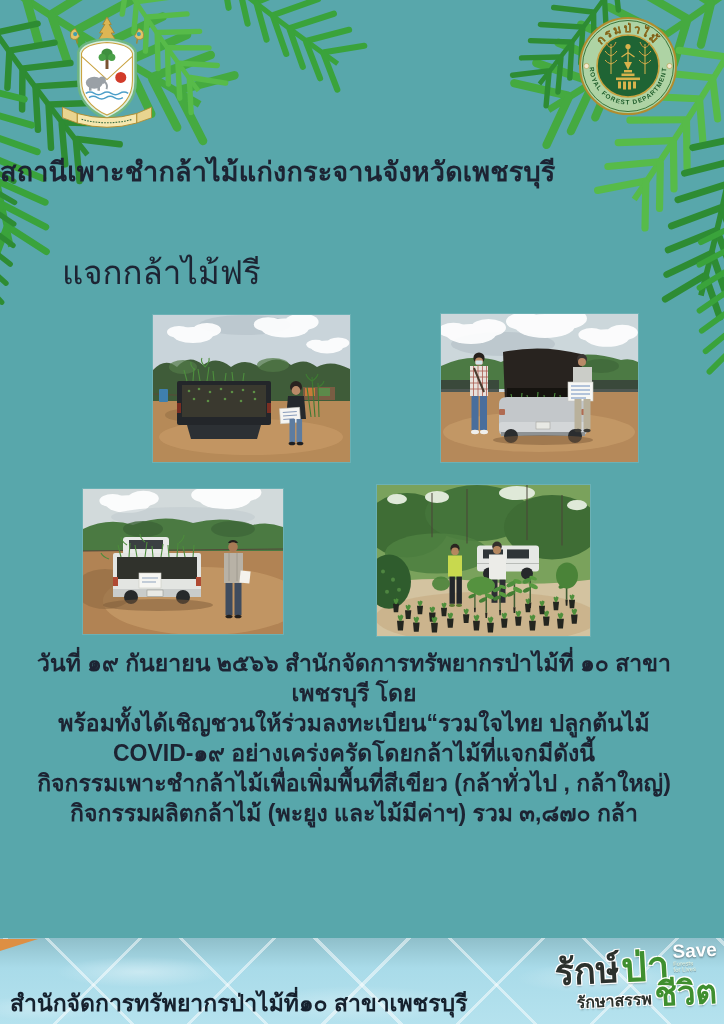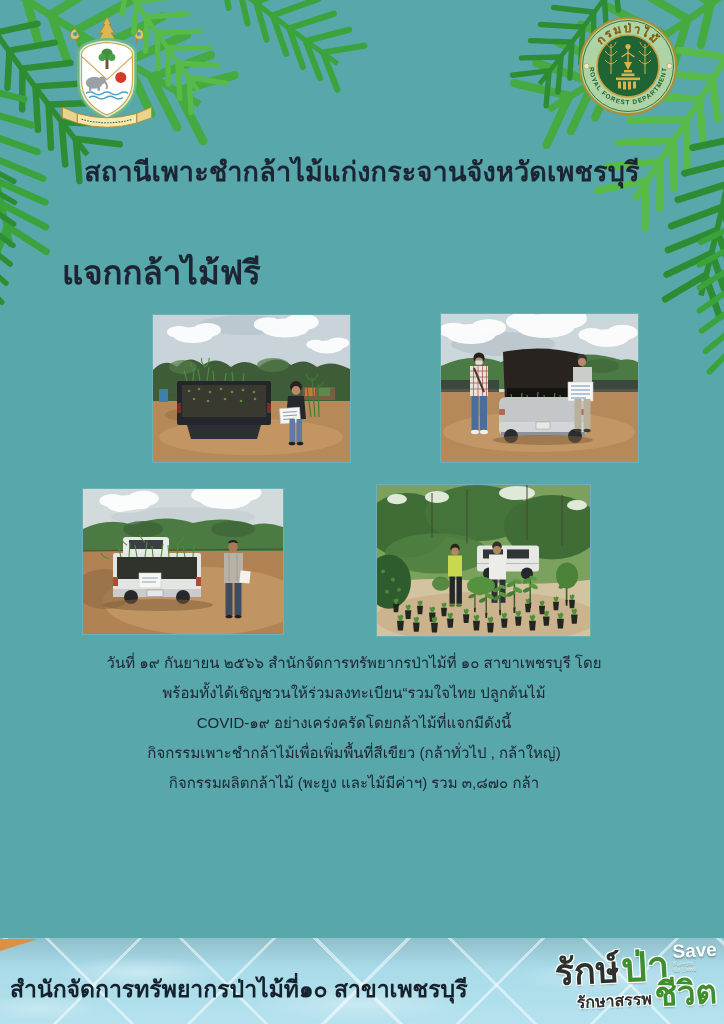--- a/index.html
+++ b/index.html
@@ -5,43 +5,43 @@
   html,body{margin:0;padding:0;}
   body{width:724px;height:1024px;overflow:hidden;background:#444;}
   .poster{position:relative;width:724px;height:1024px;background:#58a7ab;overflow:hidden;
           font-family:"Liberation Sans","DejaVu Sans",sans-serif;color:#1d2433;}
   svg{display:block;}
   .deco{position:absolute;pointer-events:none;}
   .palm-tl{left:0;top:0;}
   .palm-tr{right:0;top:0;}
   .crest{position:absolute;left:54px;top:16px;width:106px;height:116px;}
   .seal{position:absolute;left:578px;top:16px;width:100px;height:100px;}
-  .title{position:absolute;left:0;right:0;top:150px;margin:0;text-align:center;
+  .title{position:absolute;left:0;right:0;top:150px;margin:0;text-align:left;
          font-size:27px;font-weight:800;letter-spacing:.2px;color:#1d2433;}
-  .headline{position:absolute;left:62px;top:246px;margin:0;font-size:33px;font-weight:700;color:#1d2433;}
+  .headline{position:absolute;left:62px;top:246px;margin:0;font-size:33px;font-weight:400;color:#1d2433;}
   .photo{position:absolute;margin:0;padding:0;box-shadow:0 0 0 1px rgba(255,255,255,.12);}
   .photo svg{width:100%;height:100%;}
   .photo1{left:153px;top:315px;width:197px;height:147px;}
   .photo2{left:441px;top:314px;width:197px;height:148px;}
   .photo3{left:83px;top:489px;width:200px;height:145px;}
   .photo4{left:377px;top:485px;width:213px;height:151px;}
   .body-text{position:absolute;left:14px;right:30px;top:648px;text-align:center;
-             font-size:15px;line-height:30px;font-weight:400;color:#1d2433;}
+             font-size:23px;line-height:30px;font-weight:700;color:#1d2433;}
   .footer-band{position:absolute;left:0;right:0;bottom:0;height:86px;
     background:
       radial-gradient(120px 22px at 140px 34px, rgba(255,255,255,.38), transparent 70%),
       radial-gradient(150px 26px at 360px 66px, rgba(255,255,255,.30), transparent 70%),
       radial-gradient(120px 22px at 600px 40px, rgba(255,255,255,.30), transparent 70%),
       radial-gradient(90px 18px at 40px 70px, rgba(255,255,255,.28), transparent 70%),
       repeating-linear-gradient(45deg, transparent 0 92px, rgba(255,255,255,.5) 92px 95px),
       repeating-linear-gradient(-45deg, transparent 0 92px, rgba(255,255,255,.5) 92px 95px),
       linear-gradient(#8fbfca, #a9dbe9 35%, #b5e2ee);}
   .sand-wedge{position:absolute;left:0;top:1px;width:38px;height:12px;background:#dd8f43;
               clip-path:polygon(0 0,100% 0,0 100%);}
-  .footer-text{position:absolute;left:10px;bottom:17px;font-size:23px;font-weight:600;color:#16212e;}
+  .footer-text{position:absolute;left:10px;bottom:3px;font-size:23px;font-weight:600;color:#16212e;}
   .campaign{position:absolute;right:6px;bottom:12px;transform:rotate(-3deg);text-align:right;line-height:1;}
   .c-row1{display:flex;align-items:flex-end;justify-content:flex-end;}
   .c-row2{display:flex;align-items:flex-end;justify-content:flex-end;margin-top:-8px;padding-right:2px;}
   .o-dark{color:#2c312d;text-shadow:1px 1px 0 #fff,-1px -1px 0 #fff,1px -1px 0 #fff,-1px 1px 0 #fff,0 2px 2px rgba(0,0,0,.25);}
   .o-green{color:#3f8f2f;text-shadow:1px 1px 0 #fff,-1px -1px 0 #fff,1px -1px 0 #fff,-1px 1px 0 #fff,0 2px 2px rgba(0,0,0,.25);}
   .c-rak{font-size:36px;font-weight:800;}
   .c-pa{font-size:40px;font-weight:800;margin:0 0 0 2px;}
   .c-save{margin:0 0 12px 4px;text-align:left;}
   .c-save-word{font-size:19px;font-weight:800;color:#fff;text-shadow:0 1px 2px rgba(0,0,0,.45);}
   .c-save-sub{font-size:6px;line-height:6px;color:#eaf6e2;text-shadow:0 1px 1px rgba(0,0,0,.4);}

